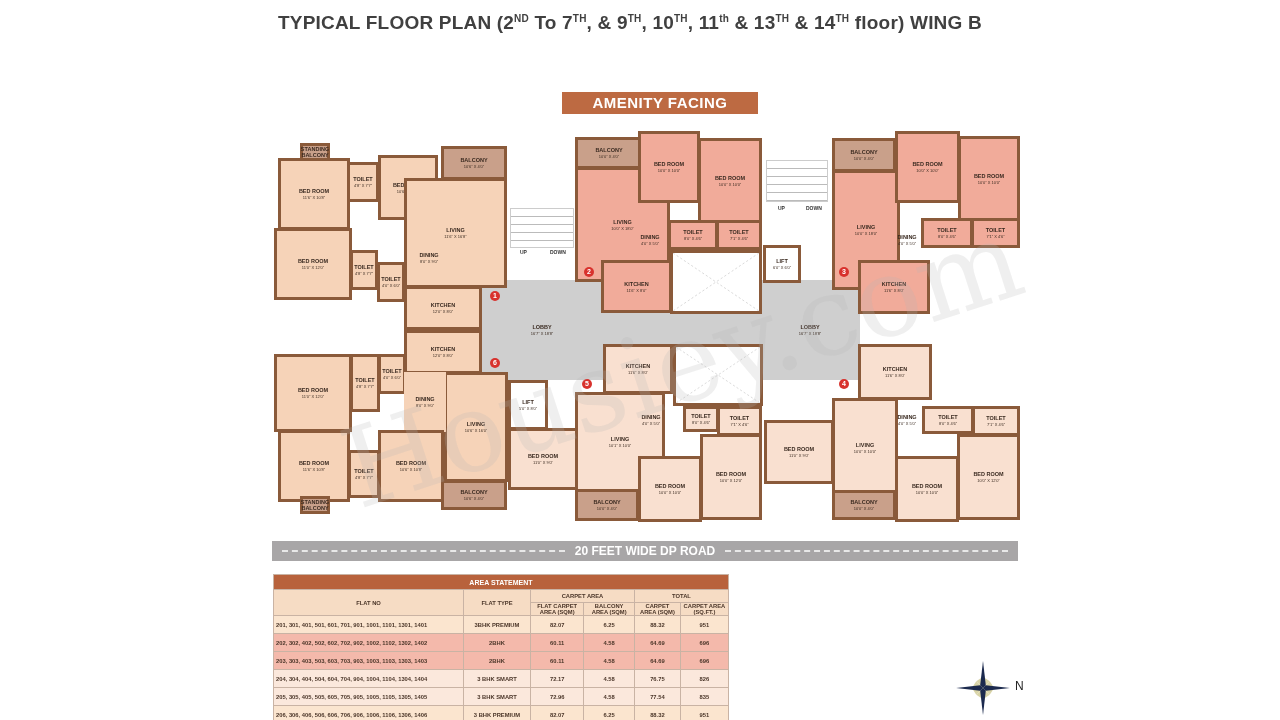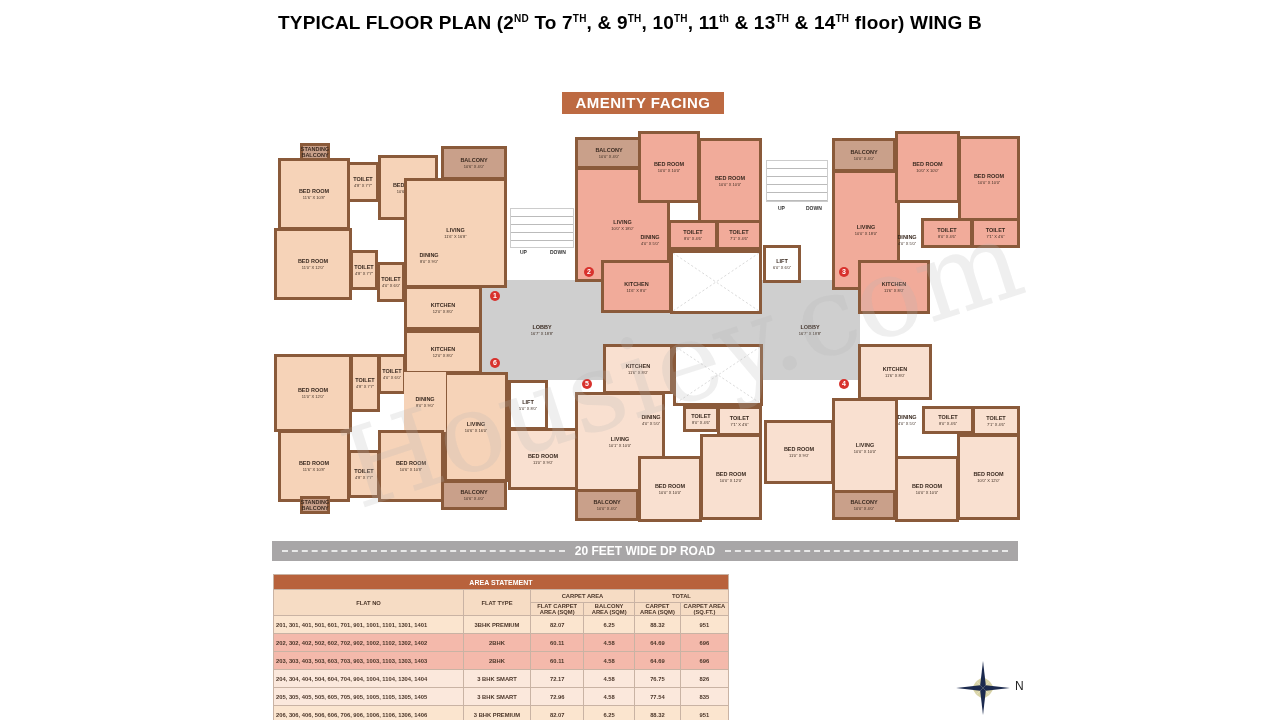--- a/index.html
+++ b/index.html
@@ -1,19 +1,19 @@
 <!DOCTYPE html>
 <html><head>
 <meta charset="utf-8">
 <style>
   html,body{margin:0;padding:0;background:#ffffff;}
   body{width:1280px;height:720px;position:relative;overflow:hidden;font-family:"Liberation Sans",sans-serif;}
-  .title{position:absolute;left:278px;top:12px;font-size:19px;font-weight:bold;color:#000000;letter-spacing:0.2px;white-space:nowrap;}
+  .title{position:absolute;left:278px;top:12px;font-size:19px;font-weight:bold;color:#404040;letter-spacing:0.2px;white-space:nowrap;}
   .title sup{font-size:10px;}
-  .amenity{position:absolute;left:562px;top:92px;width:162px;height:22px;background:#bd6a42;color:#fff;font-weight:bold;font-size:15px;text-align:center;line-height:22px;letter-spacing:0.5px;}
+  .amenity{position:absolute;left:562px;top:92px;width:196px;height:22px;background:#bd6a42;color:#fff;font-weight:bold;font-size:15px;text-align:center;line-height:22px;letter-spacing:0.5px;}
   .plan{position:absolute;left:0;top:0;width:1280px;height:720px;}
   .room{position:absolute;box-sizing:border-box;border:3px solid #8a5a3a;display:flex;flex-direction:column;align-items:center;justify-content:center;font-size:5.5px;font-weight:bold;color:#3a2a20;text-align:center;}
   .room .dim{font-size:4px;font-weight:normal;margin-top:1px;}
   .peach{background:#f6d3b8;}
   .pink{background:#f1ab9a;}
   .lightpeach{background:#f9e0d0;}
   .balcony{background:#c9a08a;}
   .lobby{background:#cfcfcf;border:none;}
   .white{background:#ffffff;}
   .marker{position:absolute;width:10px;height:10px;border-radius:50%;background:#d8322d;color:#fff;font-size:7px;font-weight:bold;text-align:center;line-height:10px;}

